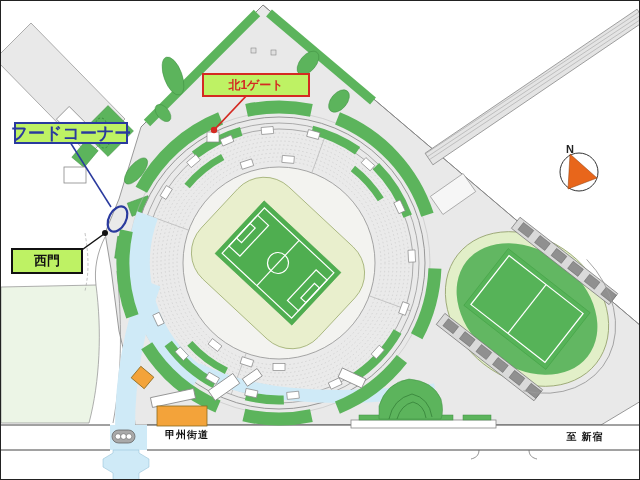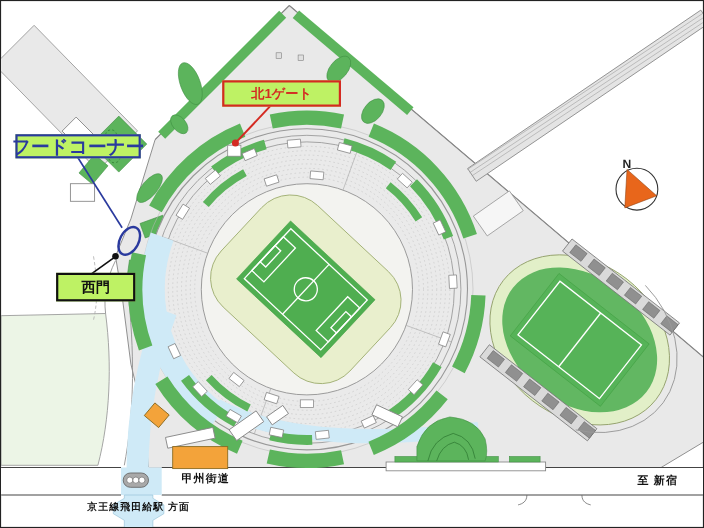--- a/index.html
+++ b/index.html
@@ -262,19 +262,18 @@
     <circle cx="213" cy="129" r="3.2" fill="#d42a22"></circle>
     <line x1="69" y1="141" x2="110" y2="206" stroke="#2a3a9e" stroke-width="1.5"></line>
     <ellipse cx="116.5" cy="218" rx="8.5" ry="13.5" transform="rotate(28 116.5 218)" fill="none" stroke="#2a3a9e" stroke-width="2.2"></ellipse>
     <line x1="78" y1="251" x2="103" y2="233" stroke="#111" stroke-width="1.5"></line>
     <circle cx="104" cy="232" r="3" fill="#111"></circle>
   </g>
 </svg>
 
 <div class="annot red" style="left:201px;top:72px;width:104px;height:20px;">北1ゲート</div>
 <div class="annot blue" style="left:13px;top:121px;width:110px;height:18px;">フードコーナー</div>
-<div class="annot black" style="left:10px;top:247px;width:68px;height:22px;margin-left:40px;">西門</div>
+<div class="annot black" style="left:10px;top:247px;width:68px;height:22px;">西門</div>
 
 <div class="lbl" style="left:146px;top:427px;width:80px;">甲州街道</div>
-<div class="lbl" style="left:565px;top:429px;width:64px;">至 新宿</div>
-<div class="lbl" style="left:60px;top:454px;width:130px;font-size:9px;">京王線飛田給駅 方面</div>
+<div class="lbl" style="left:552px;top:429px;width:64px;">至 新宿</div>
 
 </div>
 
 </body></html>

